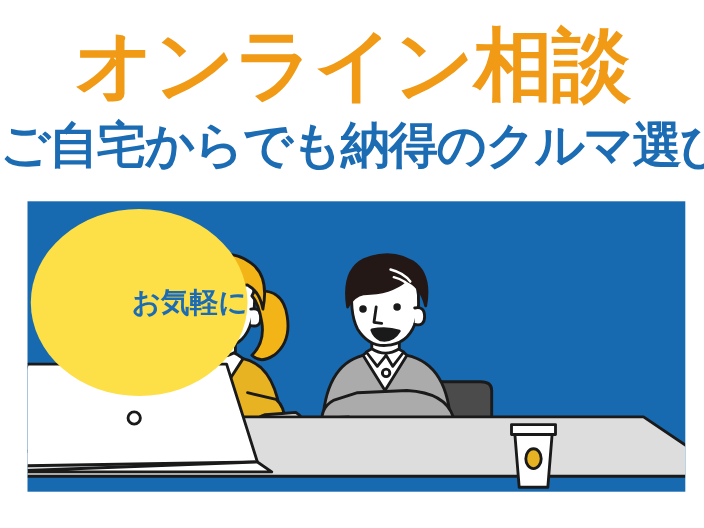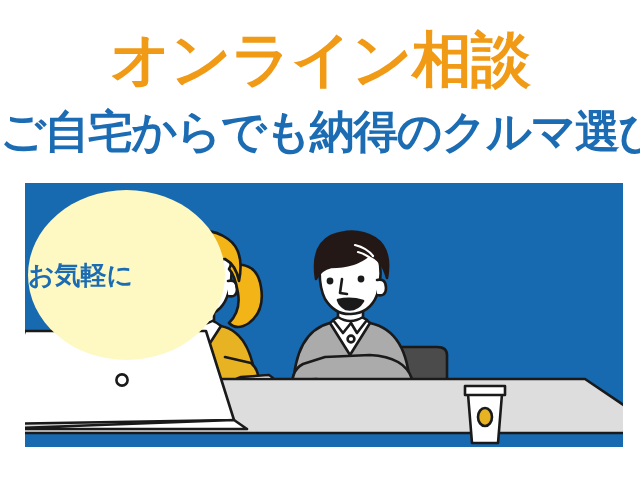--- a/index.html
+++ b/index.html
@@ -19,21 +19,21 @@
   }
 
   
   .headline {
     position: absolute;
     left: 0;
     top: 26px;
     width: 640px;
     text-align: center;
     font-weight: 700;
-    font-size: 60px;
+    font-size: 72px;
     line-height: 68px;
     letter-spacing: -1px;
     color: #F09A16;
     white-space: nowrap;
   }
   .subheadline {
     position: absolute;
     left: 0;
     top: 106px;
     width: 640px;
@@ -58,24 +58,24 @@
   }
 
   
   .badge {
     position: absolute;
     left: 3px;
     top: 7px;
     width: 197px;
     height: 170px;
     border-radius: 50%;
-    background: #fef9c3;
+    background: #fde047;
     display: flex;
     flex-direction: column;
-    align-items: flex-start;
+    align-items: flex-end;
     justify-content: center;
     z-index: 6;
   }
   .badge-line {
     color: #1C6CB4;
     font-weight: 700;
     font-size: 26px;
     line-height: 33px;
     letter-spacing: 0px;
     white-space: nowrap;

